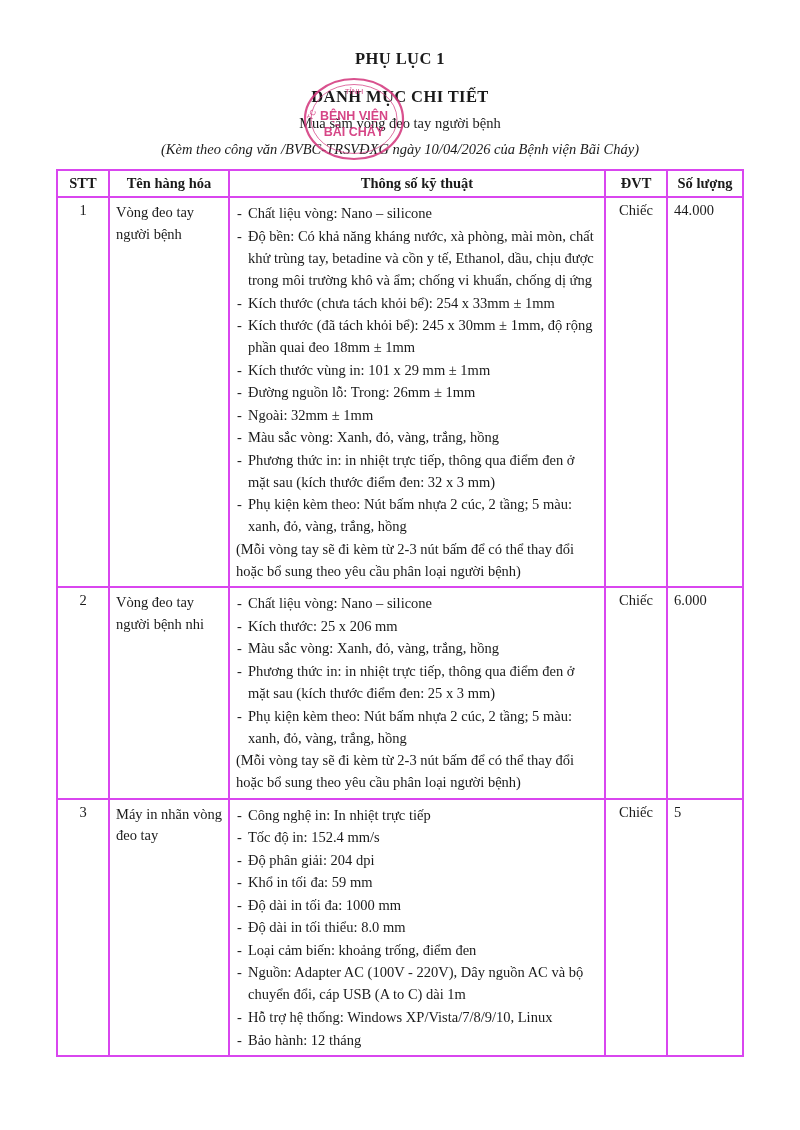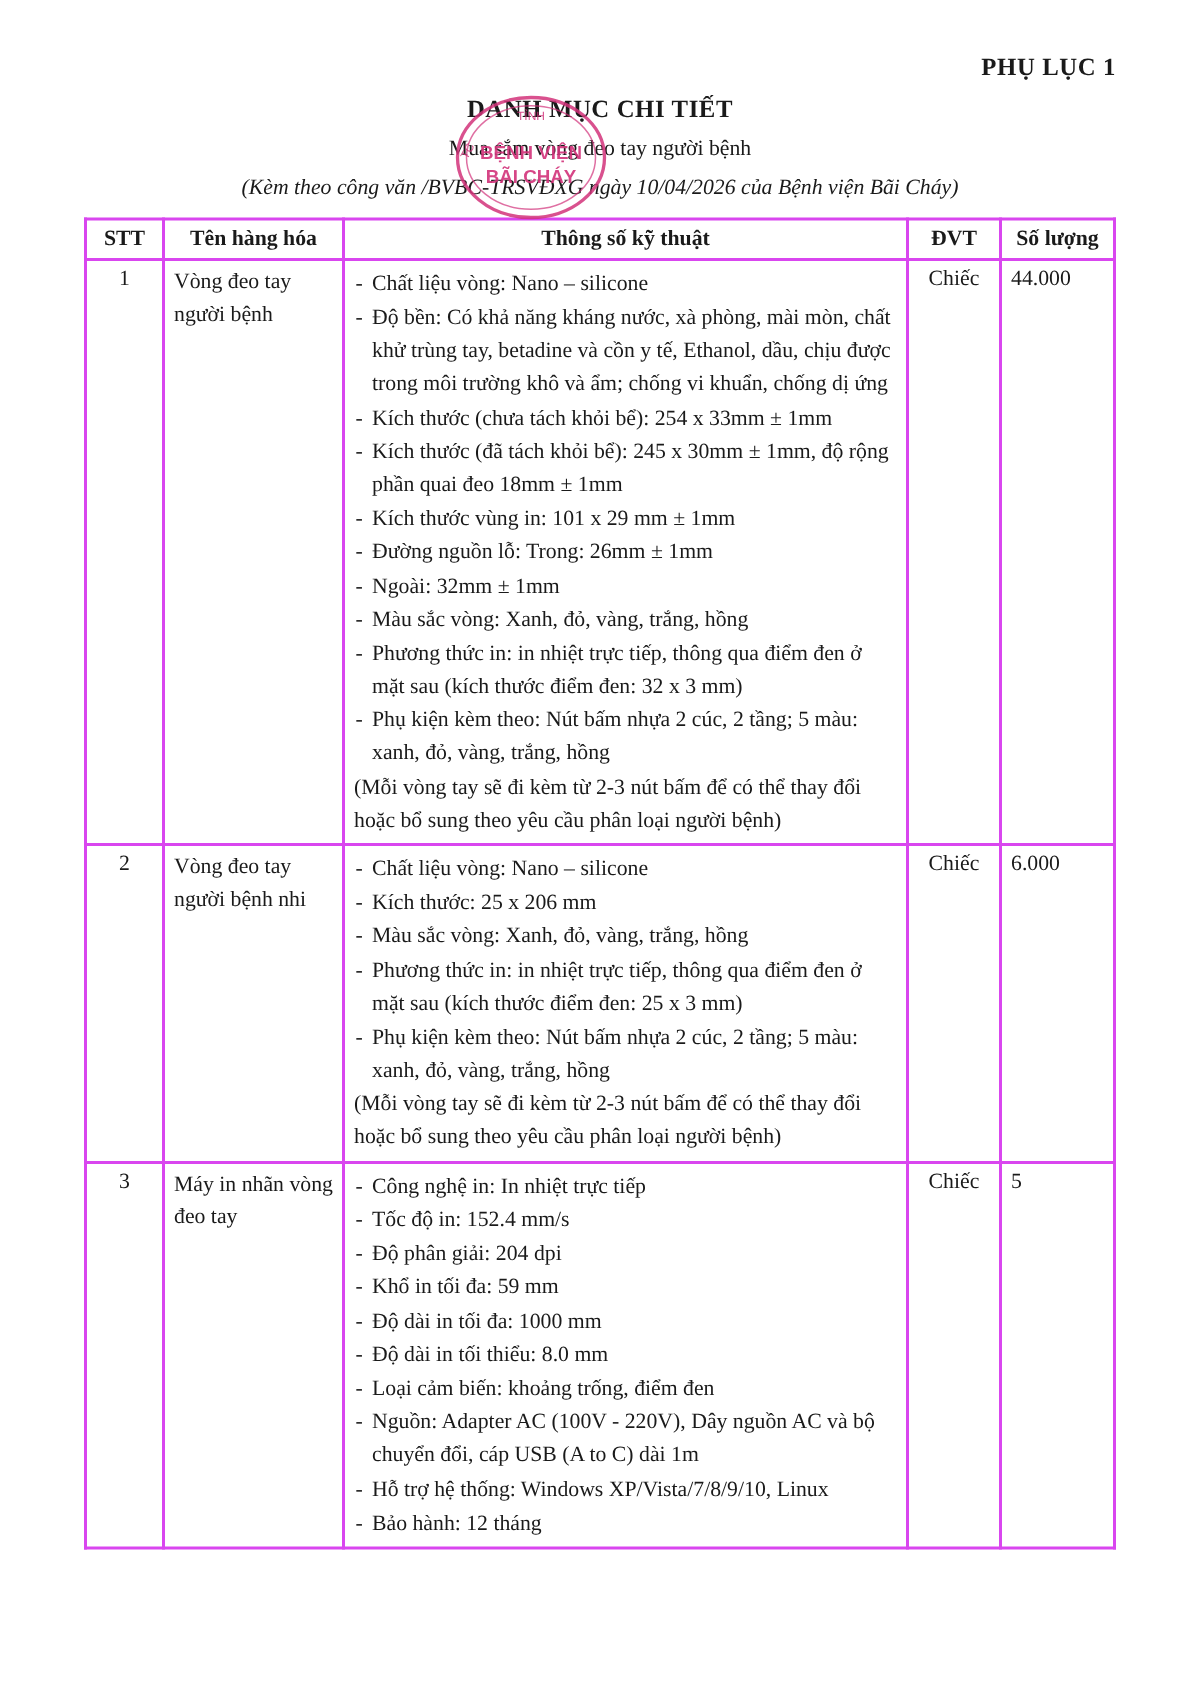--- a/index.html
+++ b/index.html
@@ -27,22 +27,21 @@
   
   .header {
     text-align: center;
     position: relative;
   }
   .doc-title {
     font-size: 16.5px;
     font-weight: bold;
     letter-spacing: 0.4px;
     line-height: 1.38;
-    margin: 0;
-    text-align: right;
+    margin: 14px;
   }
   .doc-title-2 {
     font-size: 16.5px;
     font-weight: bold;
     letter-spacing: 0.4px;
     line-height: 1.45;
     margin: 4px;
   }
   .doc-subtitle {
     font-size: 14.5px;

